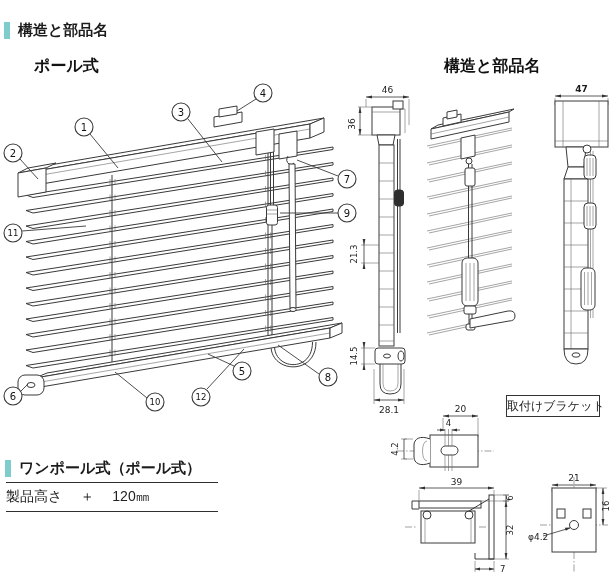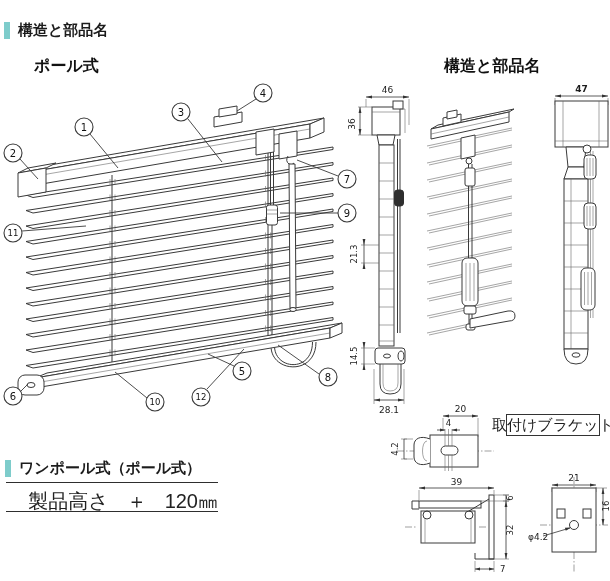--- a/index.html
+++ b/index.html
@@ -3,25 +3,25 @@
 <meta charset="utf-8">
 <style>
   html,body{margin:0;padding:0;background:#fff}
   .canvas{position:relative;width:610px;height:581px;background:#fff;overflow:hidden;
           font-family:"Liberation Sans","DejaVu Sans",sans-serif;color:#1c1c1c}
   .sec-head{position:absolute;display:flex;align-items:center;gap:8px;
             font-weight:bold;font-size:15px;color:#1c1c1c;white-space:nowrap}
   .bar{display:inline-block;width:6px;height:17px;background:#7ecccb}
   .sub{position:absolute;font-weight:bold;font-size:16px;color:#111;white-space:nowrap}
   .rule{position:absolute;border-top:1.6px solid #2e2e2e;height:0}
-  .cord-row{position:absolute;display:flex;justify-content:flex-end;gap:18px;
-            font-size:20px;color:#222}
-  .bracket-box{position:absolute;left:506px;top:414px;width:92px;height:20px;
-               border:1.5px solid #333;display:flex;align-items:center;justify-content:center;
-               font-size:15px;color:#1c1c1c;background:#fff;white-space:nowrap}
+  .cord-row{position:absolute;display:flex;justify-content:flex-start;gap:18px;
+            font-size:14px;color:#222}
+  .bracket-box{position:absolute;left:506px;top:395px;width:92px;height:20px;
+               border:1.5px solid #333;display:flex;align-items:center;
+               font-size:12px;color:#1c1c1c;background:#fff;white-space:nowrap}
   svg{position:absolute;overflow:visible}
   svg .s{stroke:#3a3a3a;stroke-width:1;fill:none}
   svg .sw{stroke:#3a3a3a;stroke-width:1;fill:#fff}
   svg .t{stroke:#6a6a6a;stroke-width:0.6;fill:none}
   svg .d{stroke:#333;stroke-width:0.8;fill:none}
   svg .cl{stroke:#777;stroke-width:0.7;fill:none;stroke-dasharray:7 2 1.5 2}
   svg .a{fill:#333;stroke:none}
   svg .dk{fill:#2e2e2e;stroke:#2e2e2e}
   svg text{font-family:"DejaVu Sans","Liberation Sans",sans-serif}
   svg text.dim{font-size:9px;fill:#1c1c1c;text-anchor:middle}

